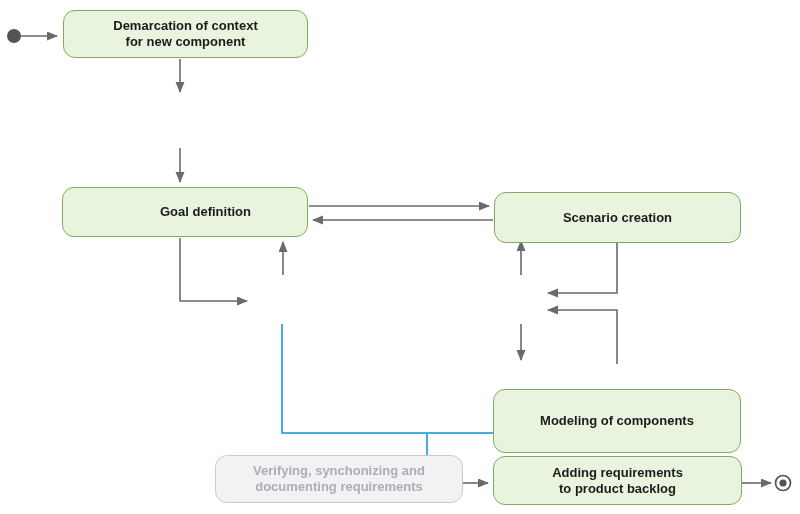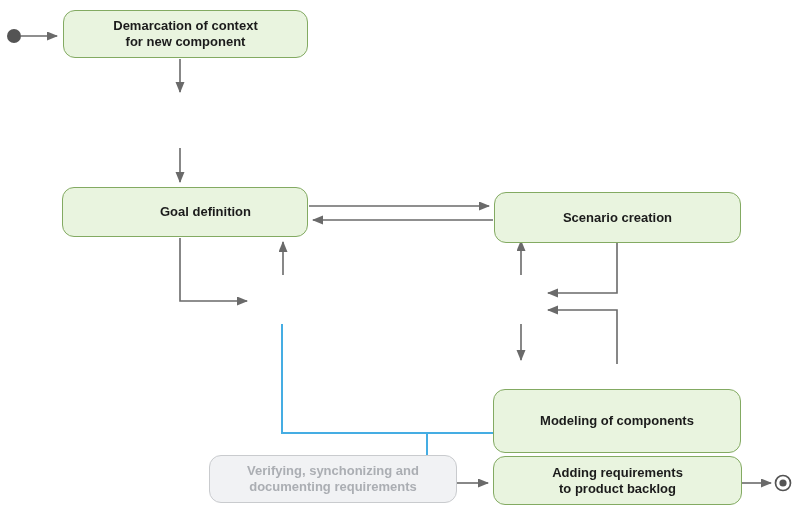--- a/index.html
+++ b/index.html
@@ -32,21 +32,21 @@
     background: var(--muted-fill, #f1f2f4);
     border-color: var(--muted-border, #c9cbce);
     color: var(--muted-text, #abaeb3);
   }
   #n-demarcation { left: 63px;  top: 10px;  width: 245px; height: 48px; }
   #n-stakeholder { left: 63px;  top: 97px;  width: 245px; height: 50px; }
   #n-goal        { left: 62px;  top: 187px; width: 246px; height: 50px; padding-left: 41px; }
   #n-scenario    { left: 494px; top: 192px; width: 247px; height: 51px; }
   #n-elicitation { left: 252px; top: 276px; width: 291px; height: 47px; }
   #n-modeling    { left: 493px; top: 365px; width: 248px; height: 64px; margin-top: 24px; }
-  #n-verifying   { left: 209px; top: 455px; width: 248px; height: 48px; }
+  #n-verifying   { left: 215px; top: 455px; width: 248px; height: 48px; }
   #n-backlog     { left: 493px; top: 456px; width: 249px; height: 49px; }
 
   .edge      { stroke: var(--edge-color, #6a6a6a); stroke-width: 1.6; fill: none; }
   .edge-join { stroke: var(--join-color, #45ade3); stroke-width: 2;   fill: none; }
   .arrowhead     { fill: var(--edge-color, #6a6a6a); }
   .terminal-fill { fill: var(--terminal-color, #545454); }
   .terminal-ring { fill: #ffffff; stroke: var(--terminal-color, #545454); stroke-width: 1.7; }
 </style>
 </head>
 <body>

